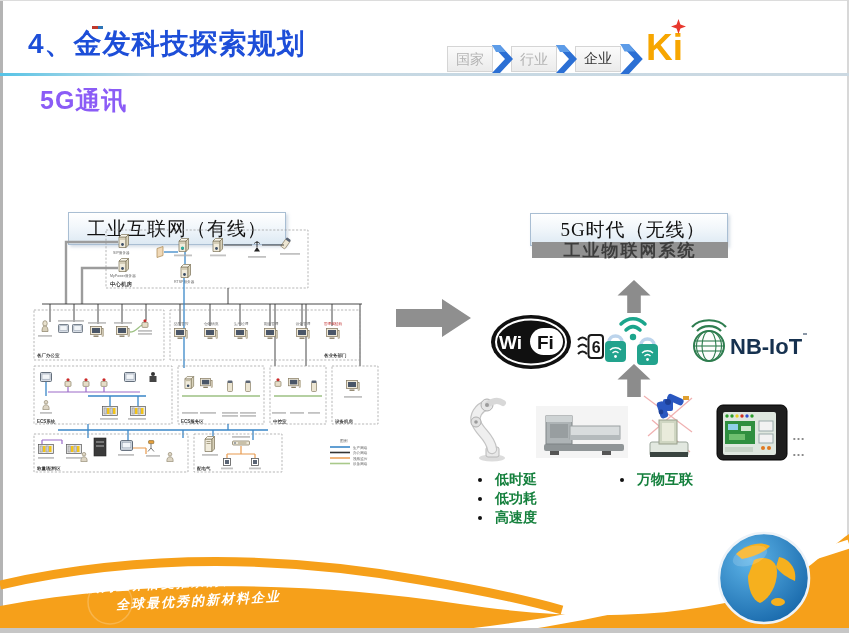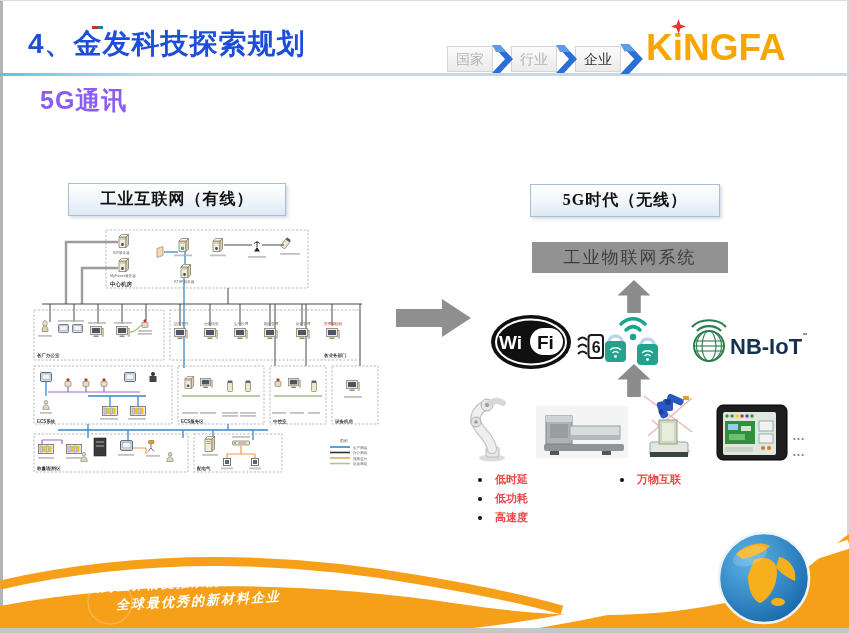--- a/index.html
+++ b/index.html
@@ -11,43 +11,43 @@
   .edge-top{left:0;top:0;width:849px;height:1px;background:#dcdcdc;}
   .edge-right{left:847px;top:0;width:2px;height:633px;background:#d8d8d8;}
   .bottom-strip{left:0;top:628px;width:849px;height:5px;background:#c6c6c6;z-index:9;}
   
   .page-title{left:28px;top:25px;font-size:28px;font-weight:800;color:#1d4ed8;letter-spacing:1px;}
   .artifact{left:92px;top:26px;width:11px;height:3px;
             background:linear-gradient(90deg,#c0392b 0 50%,#2e75b6 50% 100%);}
   .crumbs{left:447px;top:44px;display:flex;align-items:center;height:30px;}
   .crumb{padding:3px 8px;background:linear-gradient(#fbfbfb,#ebebeb);border:1px solid #d5d5d5;
          font-size:14px;color:#b3b3b3;line-height:18px;}
-  .crumb.active{color:#333;}
+  .crumb.active{color:#333;font-family:Liberation Mono, monospace;}
   .chev{margin:0 -3px;z-index:2;}
   .logo{left:646px;top:28px;display:flex;font-size:37px;font-weight:800;color:#F7A600;line-height:40px;}
   .logo .i-wrap{position:relative;}
   .logo .star{position:absolute;left:-2px;top:-9px;}
   .divider{left:0;top:73px;width:849px;height:3px;
            background:linear-gradient(90deg,#55c3e6 0%,#8fd0e6 8%,#c3d8e4 18%,#ccd9e2 100%);}
   .subtitle{left:40px;top:84px;font-size:25px;font-weight:800;color:#8b5cf6;letter-spacing:1px;}
   
   .ptitle{height:31px;display:flex;align-items:center;justify-content:center;
-          font-family:"Liberation Serif","DejaVu Serif",serif;font-weight:700;font-size:16px;color:#111;
+          font-family:"Liberation Serif","DejaVu Serif",serif;font-weight:400;font-size:19px;color:#111;
           background:linear-gradient(180deg,#ffffff 0%,#f2f7fb 45%,#dde9f3 100%);
-          border:1px solid #a9bed3;box-shadow:2px 2px 3px rgba(160,180,200,.45);letter-spacing:1px;}
+          border:1px solid #a9bed3;box-shadow:2px 2px 3px rgba(160,180,200,.45);letter-spacing:1px;margin-top:29px;}
   .ptitle-left{left:68px;top:183px;width:216px;}
-  .ptitle-right{left:530px;top:184px;width:188px;}
+  .ptitle-right{left:530px;top:184px;width:188px;padding-left:8px;}
   
-  .sysbox{left:532px;top:242px;width:196px;height:31px;background:#929292;color:#3d3d3d;
-          display:flex;align-items:center;justify-content:center;font-size:17px;font-weight:400;letter-spacing:2px;}
+  .sysbox{left:532px;top:242px;width:196px;height:16px;background:#929292;color:#3d3d3d;
+          display:flex;align-items:center;justify-content:center;font-size:17px;font-weight:700;letter-spacing:2px;}
   .features{left:478px;top:470px;}
   .feature-right{left:620px;top:470px;}
   .frow{display:flex;align-items:center;height:19px;}
   .fdot{width:4px;height:4px;border-radius:50%;background:#111;margin-right:13px;}
-  .ftxt{font-size:11px;font-weight:700;color:#ef4444;}
+  .ftxt{font-size:14px;font-weight:700;color:#15803d;}
   .dots{color:#8a8a8a;font-size:13px;font-weight:700;letter-spacing:1px;}
   
   .slogan1{left:86px;top:575px;}
   .slogan2{left:116px;top:592px;}
   .slogan{color:#fff;font-family:"Liberation Serif","DejaVu Serif",serif;font-style:italic;font-weight:700;
           font-size:13px;letter-spacing:2px;transform:rotate(-3deg);z-index:5;}
   svg{display:block;}
   svg text{font-family:"Liberation Sans","DejaVu Sans",sans-serif;}
   .dt{fill:#3c3c3c;font-weight:700;}
   .dl{fill:#666;}
@@ -90,21 +90,20 @@
 </div>
 
 <div class="abs logo">
   <span>K</span>
   <span class="i-wrap">
     <svg class="star" width="15" height="15" viewBox="0 0 14 14">
       <polygon points="7,0 8.8,5.2 14,7 8.8,8.8 7,14 5.2,8.8 0,7 5.2,5.2" fill="#E8382E"></polygon>
     </svg>
     <span>i</span>
   </span>
-  <span>NGFA</span>
 </div>
 
 <div class="abs divider"></div>
 <div class="abs subtitle">5G通讯</div>
 
 <div class="abs ptitle ptitle-left">工业互联网（有线）</div>
 <div class="abs ptitle ptitle-right">5G时代（无线）</div>
 
 <svg class="abs" style="left:28px;top:226px;" width="366" height="248" viewBox="0 0 366 248">
   <defs>

